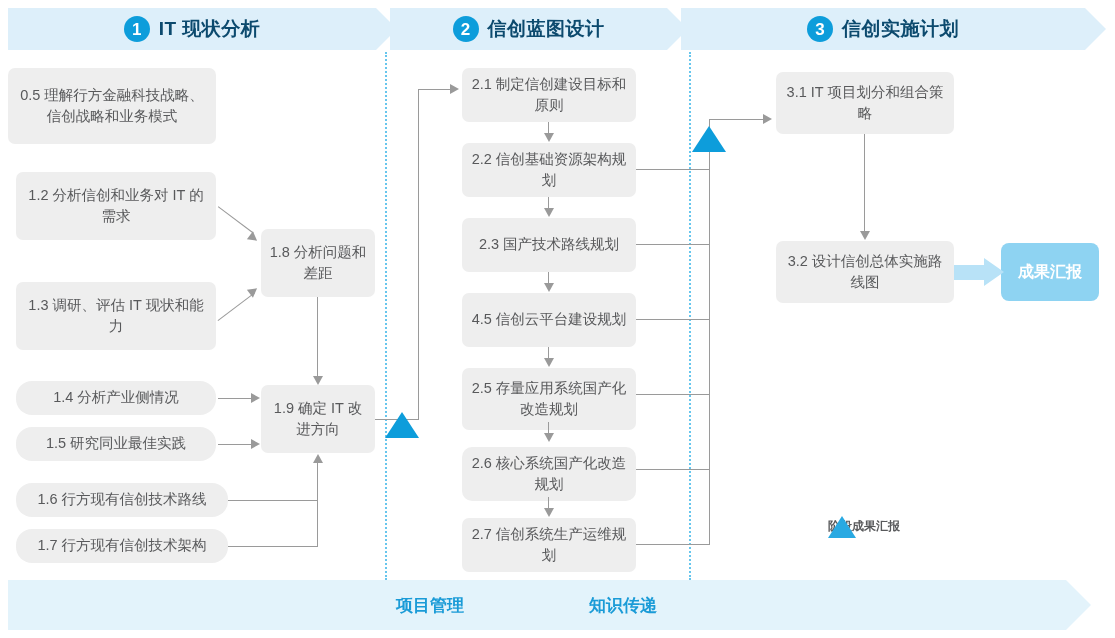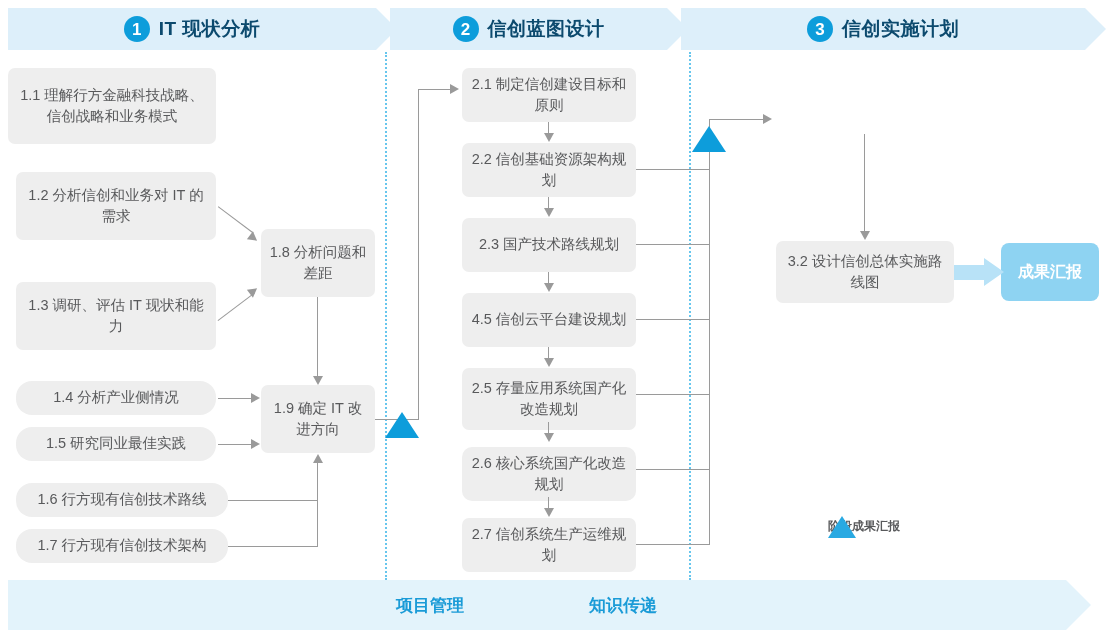--- a/index.html
+++ b/index.html
@@ -221,21 +221,21 @@
     <div class="chev"></div>
     <div class="phase-inner">
       <div class="phase-num">3</div>
       <div class="phase-title">信创实施计划</div>
     </div>
   </div>
 
   <div class="divider" style="left:385px; top:52px; height:528px;"></div>
   <div class="divider" style="left:689px; top:52px; height:528px;"></div>
 
-  <div class="box" style="left:8px; top:68px; width:208px; height:76px;">1.1 理解行方金融科技战略、信创战略和业务模式</div>
+  <div class="box" style="left:8px; top:68px; width:208px; height:76px;">0.5 理解行方金融科技战略、信创战略和业务模式</div>
 
   <div class="box" style="left:16px; top:172px; width:200px; height:68px;">1.2 分析信创和业务对 IT 的需求</div>
 
   <div class="box" style="left:16px; top:282px; width:200px; height:68px;">1.3 调研、评估 IT 现状和能力</div>
 
   <div class="box pill" style="left:16px; top:381px; width:200px; height:34px;">1.4 分析产业侧情况</div>
 
   <div class="box pill" style="left:16px; top:427px; width:200px; height:34px;">1.5 研究同业最佳实践</div>
 
   <div class="box pill" style="left:16px; top:483px; width:212px; height:34px;">1.6 行方现有信创技术路线</div>
@@ -253,20 +253,21 @@
   <div class="box" style="left:462px; top:218px; width:174px; height:54px;">2.3 国产技术路线规划</div>
 
   <div class="box" style="left:462px; top:293px; width:174px; height:54px;">4.5 信创云平台建设规划</div>
 
   <div class="box" style="left:462px; top:368px; width:174px; height:62px;">2.5 存量应用系统国产化改造规划</div>
 
   <div class="box" style="left:462px; top:447px; width:174px; height:54px;border-radius:10px;">2.6 核心系统国产化改造规划</div>
 
   <div class="box" style="left:462px; top:518px; width:174px; height:54px;">2.7 信创系统生产运维规划</div>
 
+  <div class="box" style="left:776px; top:72px; width:178px; height:62px;">3.1 IT 项目划分和组合策略</div>
 
   <div class="box" style="left:776px; top:241px; width:178px; height:62px;">3.2 设计信创总体实施路线图</div>
 
   <div class="result-box" style="left:1001px; top:243px; width:98px; height:58px;">
     <span>成果汇报</span>
   </div>
 
   <div class="block-arrow" style="left:954px; top:258px;">
     <div class="shaft"></div>
     <div class="head"></div>

